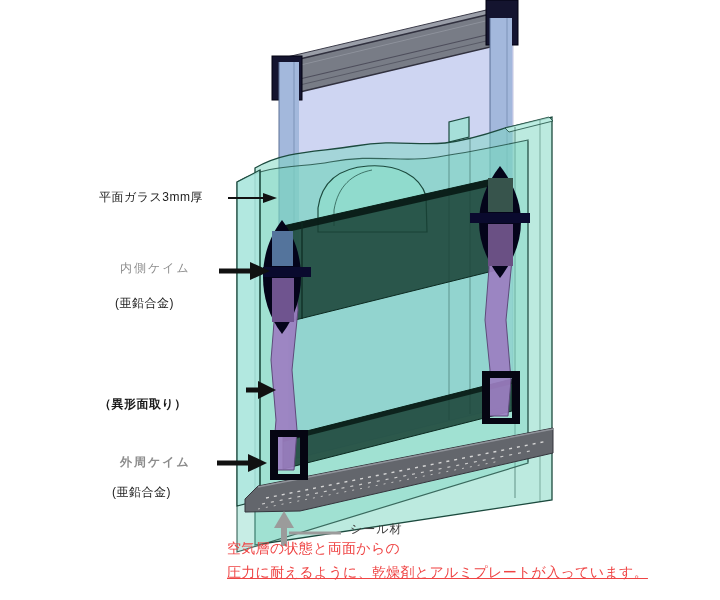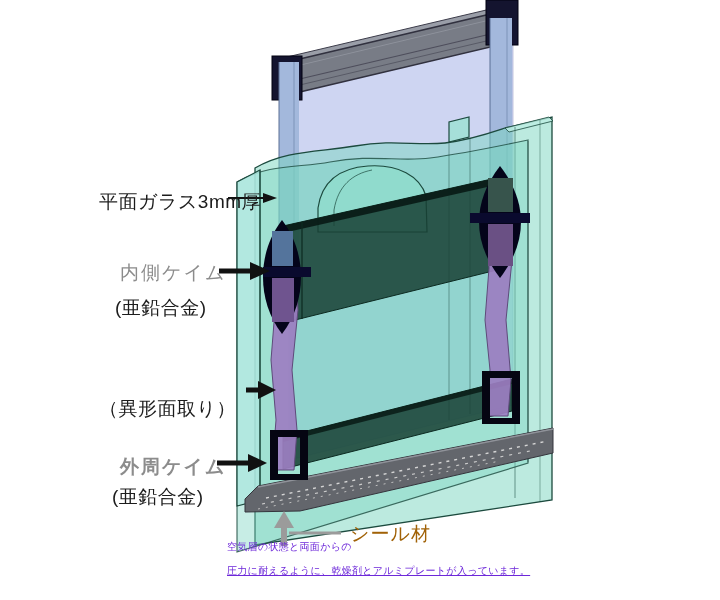--- a/index.html
+++ b/index.html
@@ -1,24 +1,24 @@
 <!DOCTYPE html>
 <html><head>
 <meta charset="utf-8">
 <style>
   html,body{margin:0;padding:0;background:#ffffff;}
   .stage{
     position:relative;width:720px;height:600px;background:#ffffff;overflow:hidden;
     font-family:"Liberation Sans","DejaVu Sans",sans-serif;
   }
   .stage svg{position:absolute;left:0;top:0;}
-  .lbl{position:absolute;white-space:nowrap;font-size:19px;color:#1c1c1c;letter-spacing:0.5px;}
+  .lbl{position:absolute;white-space:nowrap;font-size:12px;color:#1c1c1c;letter-spacing:0.5px;}
   .lbl.gray{color:#8c8c8c;letter-spacing:2px;}
-  .lbl.seal{color:#a16207;letter-spacing:1px;}
-  .lbl.cap{color:#6d28d9;letter-spacing:0.3px;font-size:10px;}
+  .lbl.seal{color:#404040;letter-spacing:1px;}
+  .lbl.cap{color:#ef4444;letter-spacing:0.3px;font-size:14px;}
 </style>
 </head>
 <body>
 
 <div class="stage">
 
   <svg width="720" height="600" viewBox="0 0 720 600">
 
     <polygon points="289,93 513,38 513,405 289,460" fill="#cbd3f1" fill-opacity="0.95" stroke="#9aa2c6" stroke-width="0.6"></polygon>
 
@@ -138,21 +138,21 @@
     <span>平面ガラス3mm厚</span>
   </div>
 
   <div class="lbl gray" style="left:120px;top:260px;">
     <span>内側ケイム</span>
   </div>
   <div class="lbl" style="left:115px;top:295px;">
     <span>(亜鉛合金)</span>
   </div>
 
-  <div class="lbl" style="left:99px;top:396px;">
+  <div class="lbl" style="left:99px;top:396px;font-weight:bold;">
     <span>（異形面取り）</span>
   </div>
 
   <div class="lbl gray" style="left:120px;top:454px;font-weight:bold;">
     <span>外周ケイム</span>
   </div>
   <div class="lbl" style="left:112px;top:484px;">
     <span>(亜鉛合金)</span>
   </div>
 

